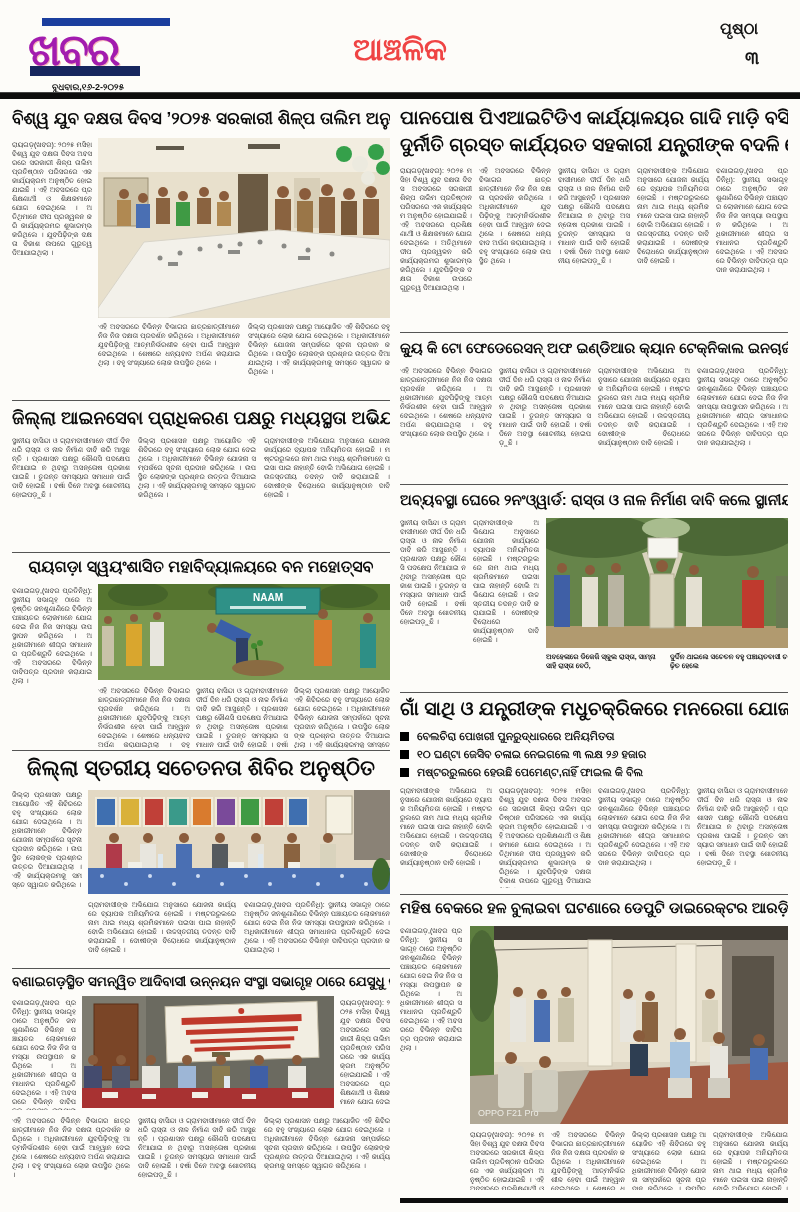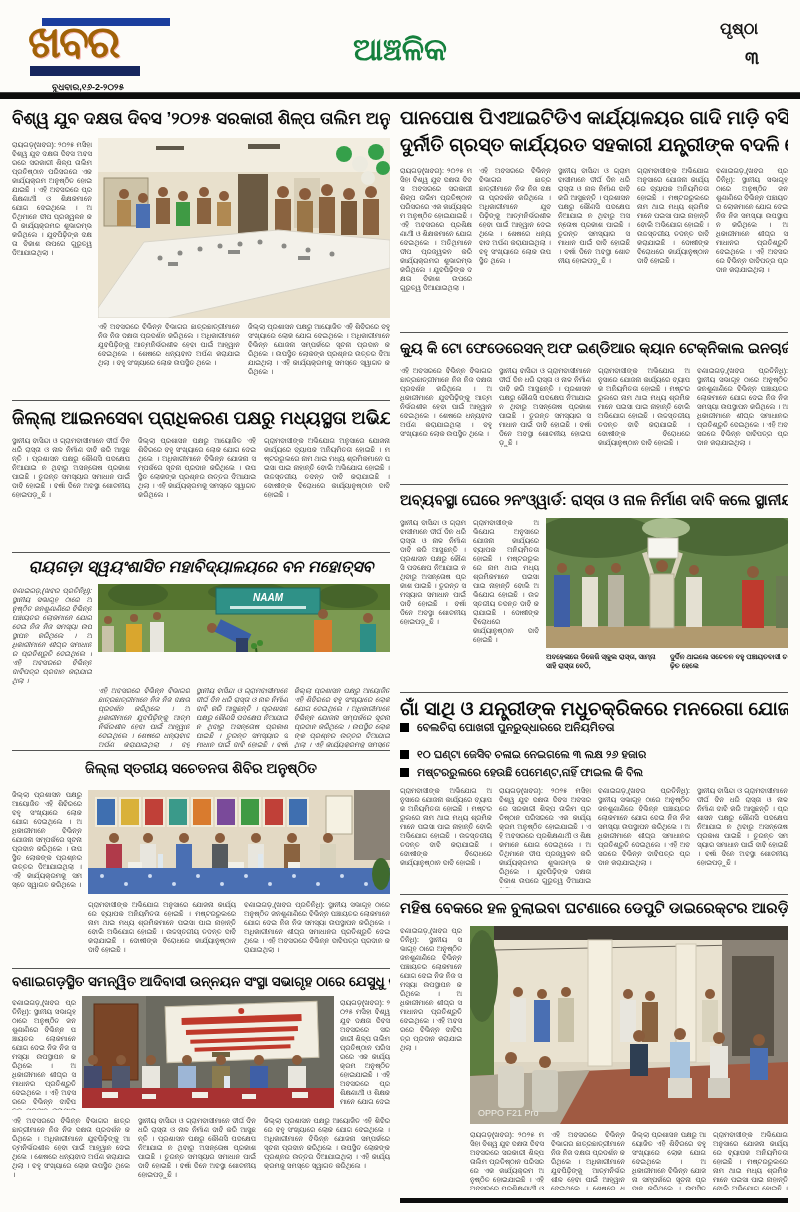--- a/index.html
+++ b/index.html
@@ -1,26 +1,26 @@
 <!DOCTYPE html>
 <html><head>
 <meta charset="utf-8">
 <style>
   html,body{margin:0;padding:0;background:#ffffff;}
   .page{position:relative;width:800px;height:1212px;background:#fdfcf9;
         font-family:"Liberation Sans",sans-serif;overflow:hidden;color:#141414;}
   
   .logo-wrap{position:absolute;left:28px;top:16px;width:170px;height:66px;}
   .logo-bar-top{position:absolute;left:14px;top:2px;width:128px;height:8px;background:#1b3e9e;}
-  .logo-text{position:absolute;left:0px;top:0;font-size:44px;line-height:52px;font-weight:bold;
-             color:#a16207;letter-spacing:-2px;text-shadow:1px 1px 0 #f6b9b9;white-space:nowrap;overflow:hidden;width:170px;}
+  .logo-text{position:absolute;left:0px;top:8px;font-size:44px;line-height:52px;font-weight:bold;
+             color:#a21caf;letter-spacing:-2px;text-shadow:1px 1px 0 #f6b9b9;white-space:nowrap;overflow:hidden;width:170px;}
   .logo-bar-bottom{position:absolute;left:2px;top:50px;width:110px;height:10px;background:#17265e;}
   .masthead-date{position:absolute;left:52px;top:82px;font-size:9px;font-weight:bold;color:#111;}
   .section-title{position:absolute;left:290px;top:32px;width:220px;text-align:center;
-                 font-size:31px;font-weight:bold;color:#15803d;}
+                 font-size:31px;font-weight:bold;color:#ef4444;}
   .page-label{position:absolute;left:720px;top:20px;width:64px;text-align:left;font-size:16px;font-weight:bold;}
   .page-number{position:absolute;left:720px;top:48px;width:64px;text-align:center;font-size:18px;font-weight:bold;}
   .hdrbar{position:absolute;left:0;top:92px;width:800px;height:6px;background:#0d0d0d;border-top:1px solid #444;}
   .botbar{position:absolute;left:400px;top:1198px;width:388px;height:5px;background:#0d0d0d;}
   .sep{position:absolute;height:1px;background:#555;}
   
   .art{position:absolute;}
   .hl{position:absolute;left:0;width:100%;font-weight:bold;color:#0a0a0a;text-align:center;
       white-space:nowrap;overflow:hidden;}
   .hl-left{text-align:left;}
@@ -119,24 +119,24 @@
     <div class="col" style="left:236px;top:218px;width:142px;height:78px;">ଜିଲ୍ଲା ପ୍ରଶାସନ ପକ୍ଷରୁ ଆୟୋଜିତ ଏହି ଶିବିରରେ ବହୁ ସଂଖ୍ୟାରେ ଲୋକ ଯୋଗ ଦେଇଥିଲେ । ଅଧିକାରୀମାନେ ବିଭିନ୍ନ ଯୋଜନା ସମ୍ପର୍କରେ ସୂଚନା ପ୍ରଦାନ କରିଥିଲେ । ଉପସ୍ଥିତ ଲୋକଙ୍କ ପ୍ରଶ୍ନର ଉତ୍ତର ଦିଆଯାଇଥିଲା । ଏହି କାର୍ଯ୍ୟକ୍ରମକୁ ସମସ୍ତେ ସ୍ୱାଗତ କରିଥିଲେ ।</div>
   </div>
 
   <div class="art" style="left:12px;top:402px;width:378px;height:148px;">
     <div class="hl" style="top:2px;height:28px;font-size:18px;line-height:28px;">ଜିଲ୍ଲା ଆଇନସେବା ପ୍ରାଧିକରଣ ପକ୍ଷରୁ ମଧ୍ୟସ୍ଥତା ଅଭିଯାନ</div>
     <div class="col" style="left:0;top:34px;width:118px;height:112px;">ସ୍ଥାନୀୟ ବାସିନ୍ଦା ଓ ଗ୍ରାମବାସୀମାନେ ଦୀର୍ଘ ଦିନ ଧରି ରାସ୍ତା ଓ ନାଳ ନିର୍ମାଣ ଦାବି କରି ଆସୁଛନ୍ତି । ପ୍ରଶାସନ ପକ୍ଷରୁ କୌଣସି ପଦକ୍ଷେପ ନିଆଯାଇ ନ ଥିବାରୁ ଅସନ୍ତୋଷ ପ୍ରକାଶ ପାଇଛି । ତୁରନ୍ତ ସମସ୍ୟାର ସମାଧାନ ପାଇଁ ଦାବି ହୋଇଛି । ବର୍ଷା ଦିନେ ଅବସ୍ଥା ଶୋଚନୀୟ ହୋଇପଡ଼ୁଛି ।</div>
     <div class="col" style="left:126px;top:34px;width:118px;height:112px;">ଜିଲ୍ଲା ପ୍ରଶାସନ ପକ୍ଷରୁ ଆୟୋଜିତ ଏହି ଶିବିରରେ ବହୁ ସଂଖ୍ୟାରେ ଲୋକ ଯୋଗ ଦେଇଥିଲେ । ଅଧିକାରୀମାନେ ବିଭିନ୍ନ ଯୋଜନା ସମ୍ପର୍କରେ ସୂଚନା ପ୍ରଦାନ କରିଥିଲେ । ଉପସ୍ଥିତ ଲୋକଙ୍କ ପ୍ରଶ୍ନର ଉତ୍ତର ଦିଆଯାଇଥିଲା । ଏହି କାର୍ଯ୍ୟକ୍ରମକୁ ସମସ୍ତେ ସ୍ୱାଗତ କରିଥିଲେ ।</div>
     <div class="col" style="left:252px;top:34px;width:126px;height:112px;">ଗ୍ରାମବାସୀଙ୍କ ଅଭିଯୋଗ ଅନୁସାରେ ଯୋଜନା କାର୍ଯ୍ୟରେ ବ୍ୟାପକ ଅନିୟମିତତା ହୋଇଛି । ମଷ୍ଟରରୁଲରେ ନାମ ଥାଇ ମଧ୍ୟ ଶ୍ରମିକମାନେ ପଇସା ପାଇ ନାହାନ୍ତି ବୋଲି ଅଭିଯୋଗ ହୋଇଛି । ଉଚ୍ଚସ୍ତରୀୟ ତଦନ୍ତ ଦାବି କରାଯାଇଛି । ଦୋଷୀଙ୍କ ବିରୋଧରେ କାର୍ଯ୍ୟାନୁଷ୍ଠାନ ଦାବି ହୋଇଛି ।</div>
   </div>
 
-  <div class="art" style="left:12px;top:554px;width:378px;height:196px;font-style:italic;">
+  <div class="art" style="left:12px;top:554px;width:378px;height:196px;">
     <div class="hl" style="top:0;height:26px;font-size:16px;line-height:26px;">ରାୟଗଡ଼ା ସ୍ୱୟଂଶାସିତ ମହାବିଦ୍ୟାଳୟରେ ବନ ମହୋତ୍ସବ</div>
     <div class="col" style="left:0;top:32px;width:80px;height:160px;">ବଣାଇଗଡ଼,(ଖବର ପ୍ରତିନିଧି): ସ୍ଥାନୀୟ ସଭାଗୃହ ଠାରେ ଅନୁଷ୍ଠିତ ଜନଶୁଣାଣିରେ ବିଭିନ୍ନ ପଞ୍ଚାୟତର ଲୋକମାନେ ଯୋଗ ଦେଇ ନିଜ ନିଜ ସମସ୍ୟା ଉପସ୍ଥାପନ କରିଥିଲେ । ଅଧିକାରୀମାନେ ଶୀଘ୍ର ସମାଧାନର ପ୍ରତିଶ୍ରୁତି ଦେଇଥିଲେ । ଏହି ଅବସରରେ ବିଭିନ୍ନ ଦାବିପତ୍ର ପ୍ରଦାନ କରାଯାଇଥିଲା ।</div>
-    <div class="ph" style="left:86px;top:30px;width:292px;height:68px;">
+    <div class="ph" style="left:86px;top:30px;width:292px;height:96px;">
       <svg width="292" height="96" viewBox="0 0 292 96">
         <rect width="292" height="96" fill="#7c9a52"></rect>
         <rect width="292" height="26" fill="#55742f"></rect>
         <ellipse cx="40" cy="10" rx="30" ry="12" fill="#46642a"></ellipse>
         <ellipse cx="150" cy="8" rx="40" ry="10" fill="#46642a"></ellipse>
         <ellipse cx="250" cy="12" rx="30" ry="12" fill="#46642a"></ellipse>
         <rect x="118" y="4" width="104" height="26" fill="#2f9187" stroke="#1e6b63"></rect>
         <text x="170" y="17" font-size="10" font-weight="bold" fill="#ffffff" text-anchor="middle">NAAM</text>
         <rect x="132" y="22" width="76" height="3" fill="#cfe8e4"></rect>
         <circle cx="10" cy="36" r="4" fill="#8a5c3c"></circle>
@@ -157,21 +157,21 @@
         <circle cx="270" cy="34" r="5" fill="#8a5c3c"></circle>
           <rect x="262" y="40" width="16" height="44" fill="#2e8f86"></rect>
       </svg>
     </div>
     <div class="col" style="left:86px;top:132px;width:92px;height:62px;">ଏହି ଅବସରରେ ବିଭିନ୍ନ ବିଭାଗର ଛାତ୍ରଛାତ୍ରୀମାନେ ନିଜ ନିଜ ଦକ୍ଷତା ପ୍ରଦର୍ଶନ କରିଥିଲେ । ଅଧିକାରୀମାନେ ଯୁବପିଢ଼ିଙ୍କୁ ଆତ୍ମନିର୍ଭରଶୀଳ ହେବା ପାଇଁ ଆହ୍ୱାନ ଦେଇଥିଲେ । ଶେଷରେ ଧନ୍ୟବାଦ ଅର୍ପଣ କରାଯାଇଥିଲା । ବହୁ ସଂଖ୍ୟାରେ ଲୋକ ଉପସ୍ଥିତ ଥିଲେ ।</div>
     <div class="col" style="left:184px;top:132px;width:92px;height:62px;">ସ୍ଥାନୀୟ ବାସିନ୍ଦା ଓ ଗ୍ରାମବାସୀମାନେ ଦୀର୍ଘ ଦିନ ଧରି ରାସ୍ତା ଓ ନାଳ ନିର୍ମାଣ ଦାବି କରି ଆସୁଛନ୍ତି । ପ୍ରଶାସନ ପକ୍ଷରୁ କୌଣସି ପଦକ୍ଷେପ ନିଆଯାଇ ନ ଥିବାରୁ ଅସନ୍ତୋଷ ପ୍ରକାଶ ପାଇଛି । ତୁରନ୍ତ ସମସ୍ୟାର ସମାଧାନ ପାଇଁ ଦାବି ହୋଇଛି । ବର୍ଷା ଦିନେ ଅବସ୍ଥା ଶୋଚନୀୟ ହୋଇପଡ଼ୁଛି ।</div>
     <div class="col" style="left:282px;top:132px;width:96px;height:62px;">ଜିଲ୍ଲା ପ୍ରଶାସନ ପକ୍ଷରୁ ଆୟୋଜିତ ଏହି ଶିବିରରେ ବହୁ ସଂଖ୍ୟାରେ ଲୋକ ଯୋଗ ଦେଇଥିଲେ । ଅଧିକାରୀମାନେ ବିଭିନ୍ନ ଯୋଜନା ସମ୍ପର୍କରେ ସୂଚନା ପ୍ରଦାନ କରିଥିଲେ । ଉପସ୍ଥିତ ଲୋକଙ୍କ ପ୍ରଶ୍ନର ଉତ୍ତର ଦିଆଯାଇଥିଲା । ଏହି କାର୍ଯ୍ୟକ୍ରମକୁ ସମସ୍ତେ ସ୍ୱାଗତ କରିଥିଲେ ।</div>
   </div>
 
   <div class="art" style="left:12px;top:752px;width:378px;height:216px;">
-    <div class="hl" style="top:0;height:32px;font-size:14px;line-height:32px;">ଜିଲ୍ଲା ସ୍ତରୀୟ ସଚେତନତା ଶିବିର ଅନୁଷ୍ଠିତ</div>
+    <div class="hl" style="top:0;height:32px;font-size:21px;line-height:32px;">ଜିଲ୍ଲା ସ୍ତରୀୟ ସଚେତନତା ଶିବିର ଅନୁଷ୍ଠିତ</div>
     <div class="col" style="left:0;top:38px;width:70px;height:174px;">ଜିଲ୍ଲା ପ୍ରଶାସନ ପକ୍ଷରୁ ଆୟୋଜିତ ଏହି ଶିବିରରେ ବହୁ ସଂଖ୍ୟାରେ ଲୋକ ଯୋଗ ଦେଇଥିଲେ । ଅଧିକାରୀମାନେ ବିଭିନ୍ନ ଯୋଜନା ସମ୍ପର୍କରେ ସୂଚନା ପ୍ରଦାନ କରିଥିଲେ । ଉପସ୍ଥିତ ଲୋକଙ୍କ ପ୍ରଶ୍ନର ଉତ୍ତର ଦିଆଯାଇଥିଲା । ଏହି କାର୍ଯ୍ୟକ୍ରମକୁ ସମସ୍ତେ ସ୍ୱାଗତ କରିଥିଲେ ।</div>
     <div class="ph" style="left:76px;top:38px;width:302px;height:104px;">
       <svg width="302" height="104" viewBox="0 0 302 104">
         <rect width="302" height="104" fill="#e3d9c4"></rect>
         <rect x="266" y="0" width="36" height="70" fill="#8a8276"></rect>
         <rect x="238" y="6" width="26" height="38" fill="#f5f1e2" stroke="#b0a890"></rect>
         <g stroke="#f0ead8" stroke-width="2">
           <rect x="8" y="8" width="20" height="28" fill="#3f6fb0"></rect>
           <rect x="32" y="8" width="20" height="28" fill="#d9b13a"></rect>
           <rect x="56" y="8" width="20" height="28" fill="#c04038"></rect>
@@ -315,21 +315,21 @@
           <rect x="196" y="62" width="22" height="48" fill="#bf3a2e"></rect>
         <rect x="230" y="58" width="12" height="52" fill="#6a7a52"></rect>
       </svg>
     </div>
     <div class="cap" style="left:146px;top:164px;width:118px;height:38px;">ଅବହେଳାରେ ଡିକେଜି ସ୍କୁଲ ରାସ୍ତା, ସାମ୍ନା ସାହି ରାସ୍ତା ବେଠି,</div>
     <div class="cap" style="left:270px;top:164px;width:118px;height:38px;">ଦୁର୍ଦିନ ଥାଇଲେ ସଚେତନ ବହୁ ପଞ୍ଚାୟତବାସୀ ଚଢ଼ିତ ହେଲେ</div>
   </div>
 
   <div class="art" style="left:400px;top:694px;width:388px;height:198px;">
     <div class="hl hl-left" style="top:0;height:30px;font-size:19px;line-height:30px;">ଗାଁ ସାଥି ଓ ଯନ୍ତ୍ରୀଙ୍କ ମଧୁଚକ୍ରିକରେ ମନରେଗା ଯୋଜନାରେ ହରିଲୁଟ</div>
-    <div class="bullet-row" style="top:25px;">
+    <div class="bullet-row" style="top:34px;">
       <span class="sq"></span>
       <span class="bullet-text">ବେଲଚିରା ପୋଖରୀ ପୁନରୁଦ୍ଧାରରେ ଅନିୟମିତତା</span>
     </div>
     <div class="bullet-row" style="top:52px;text-align:center;">
       <span class="sq"></span>
       <span class="bullet-text">୧୦ ଘଣ୍ଟା ଜେସିବ ଚଳାଇ ନେଇଗଲେ ୩ ଲକ୍ଷ ୨୬ ହଜାର</span>
     </div>
     <div class="bullet-row" style="top:70px;">
       <span class="sq"></span>
       <span class="bullet-text">ମଷ୍ଟରରୁଲରେ ହେଉଛି ପେମେଣ୍ଟ,ନାହିଁ ଫାଇଲ କି ବିଲ</span>

